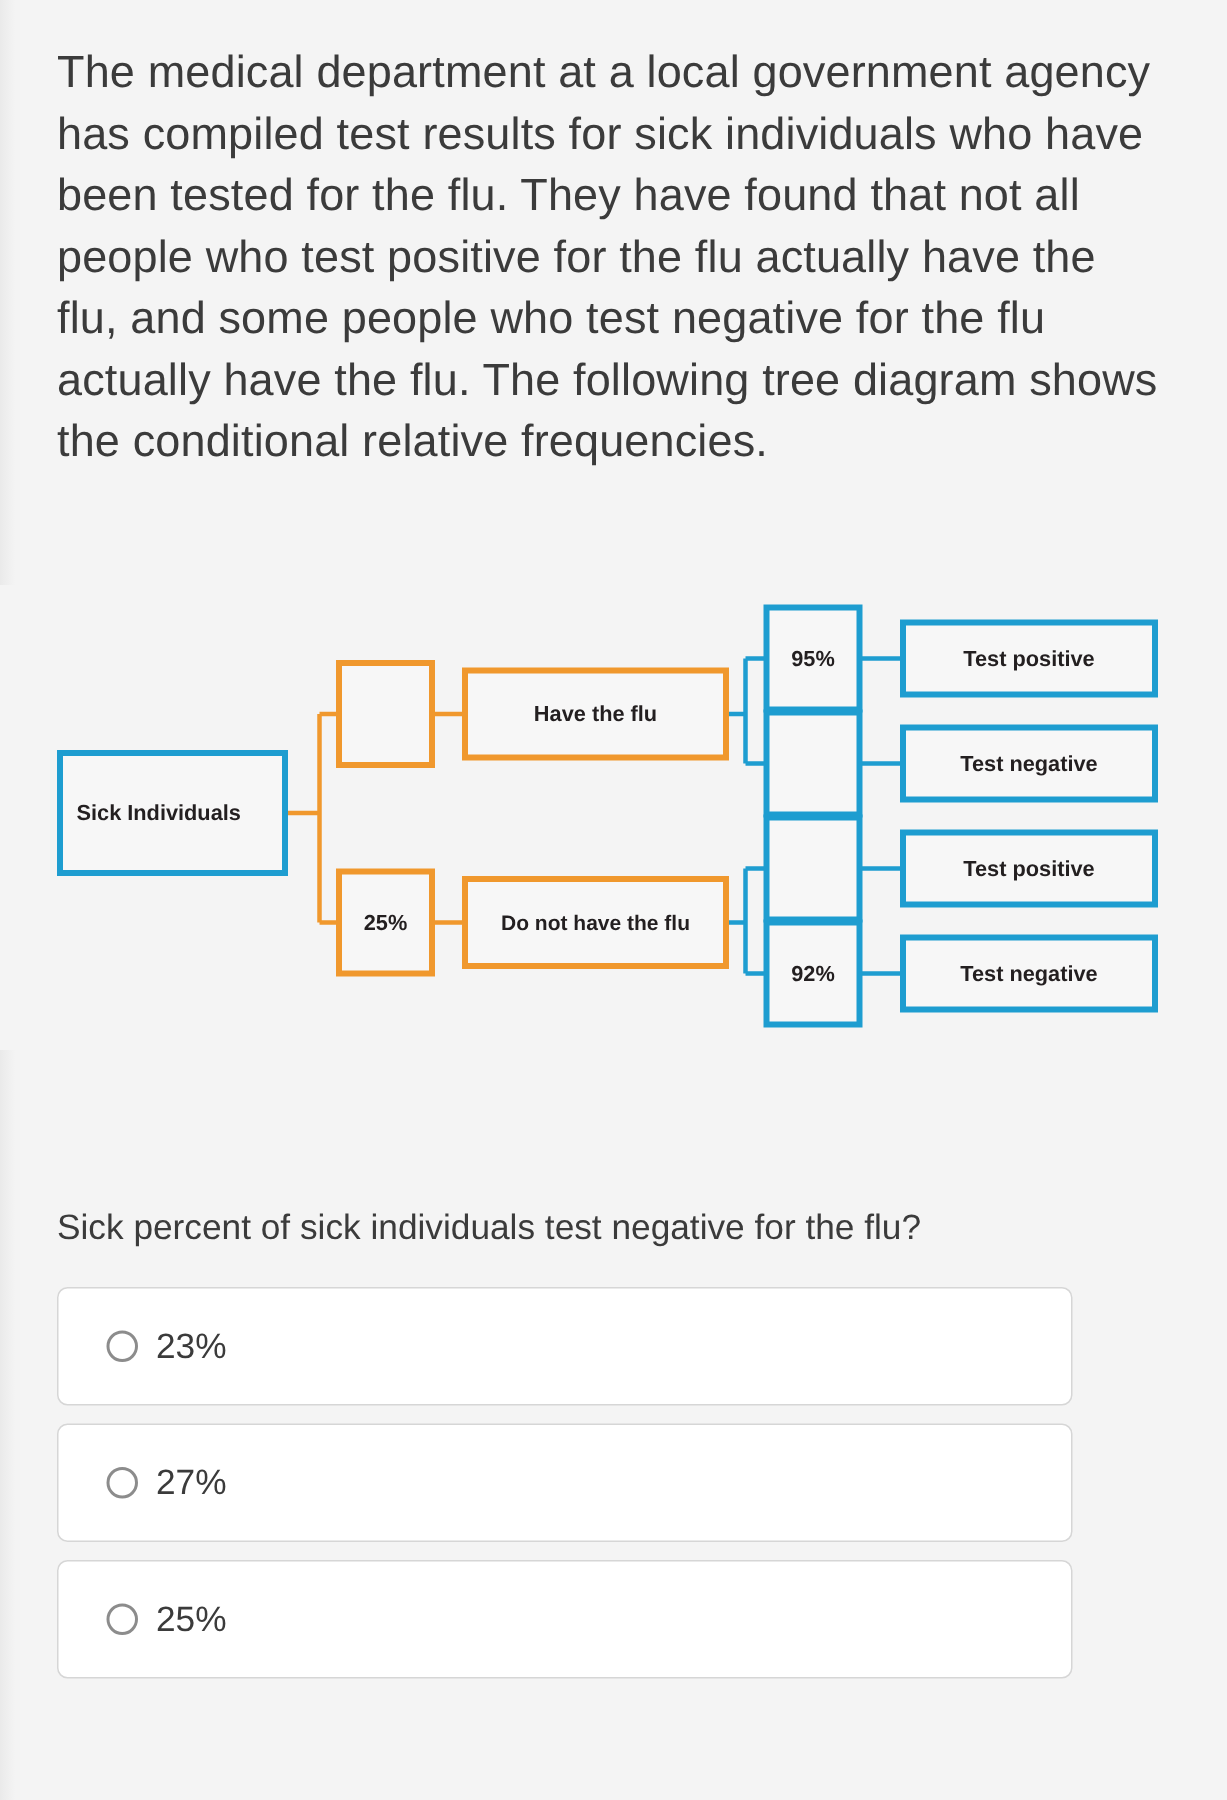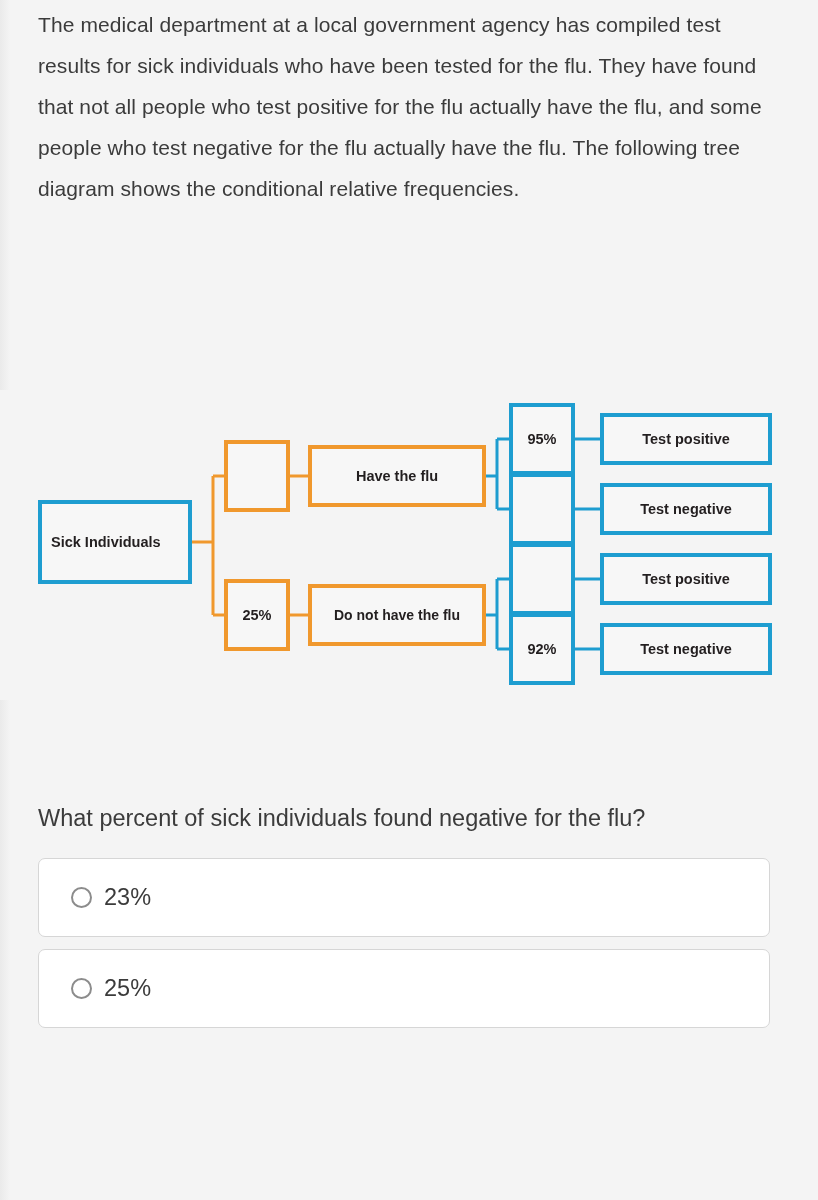--- a/index.html
+++ b/index.html
@@ -21,23 +21,23 @@
     left: 0; top: 0;
     width: 10px; height: 1200px;
     background: linear-gradient(to right, #eaeaea 0%, #f4f4f4 100%);
     pointer-events: none;
   }
 
   
   .prompt-text {
     position: absolute;
     left: 38px;
-    top: 4px;
+    top: 28px;
     width: 740px;
-    font-size: 21px;
+    font-size: 30px;
     line-height: 41px;
     color: #3b3b3b;
     letter-spacing: 0.1px;
   }
 
   
   .tree-diagram {
     position: absolute;
     left: 0;
     top: 390px;
@@ -69,21 +69,21 @@
 
   
   .options-list {
     position: absolute;
     left: 38px;
     top: 858px;
     width: 732px;
   }
   .option-card {
     position: relative;
-    width: 732px;
+    width: 677px;
     height: 79px;
     background: #ffffff;
     border: 1.5px solid #d6d6d6;
     border-radius: 7px;
     margin-bottom: 12px;
     display: flex;
     align-items: center;
     padding-left: 32px;
   }
   .radio-circle {
@@ -197,29 +197,33 @@
       <text class="node-label" x="542" y="260" text-anchor="middle">92%</text>
     </g>
     <g>
       <rect x="602" y="235" width="168" height="48" fill="#f7f7f7" stroke="#1e9dd0" stroke-width="4"></rect>
       <text class="node-label" x="686" y="260" text-anchor="middle">Test negative</text>
     </g>
 
   </svg>
 </div>
 
-<div class="question-text">What percent of sick individuals found negative for the flu?</div>
+<div class="question-text">Sick percent of sick individuals test negative for the flu?</div>
 
 <div class="options-list">
 
   <div class="option-card">
     <span class="radio-circle"></span>
     <span class="option-label">23%</span>
   </div>
 
+  <div class="option-card">
+    <span class="radio-circle"></span>
+    <span class="option-label">27%</span>
+  </div>
 
 
   <div class="option-card">
     <span class="radio-circle"></span>
     <span class="option-label">25%</span>
   </div>
 
 </div>
 
 </body></html>

